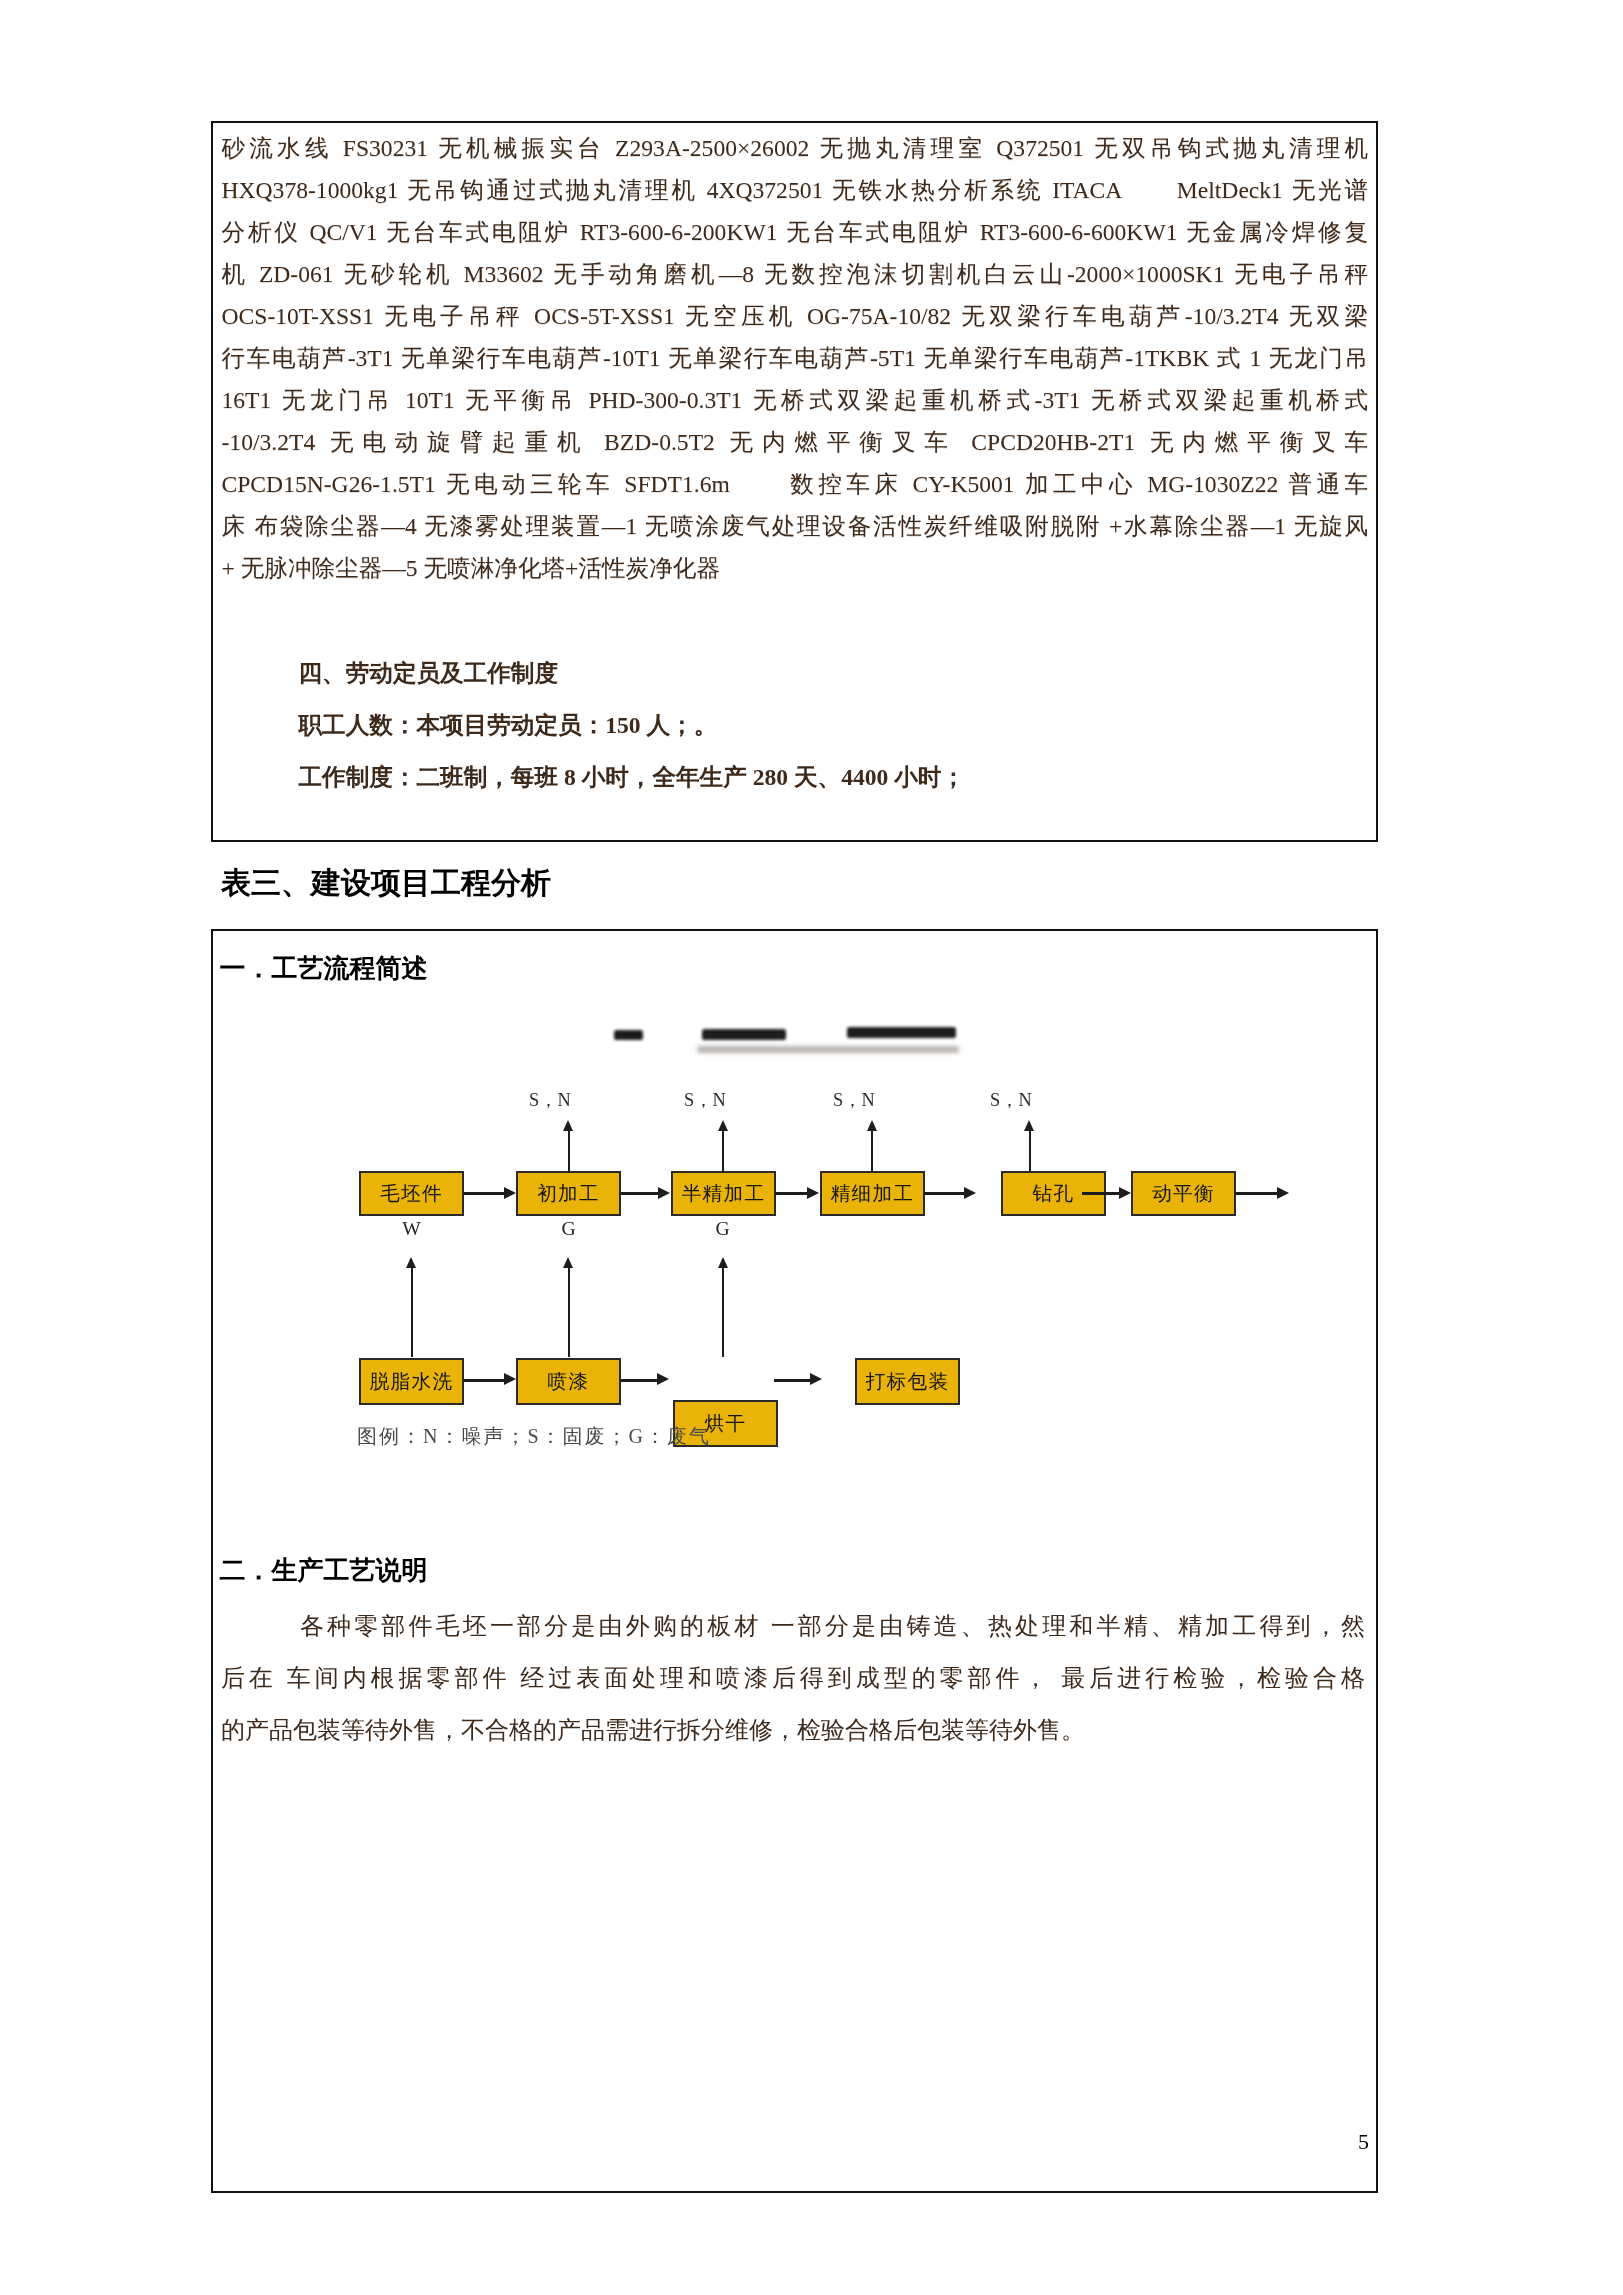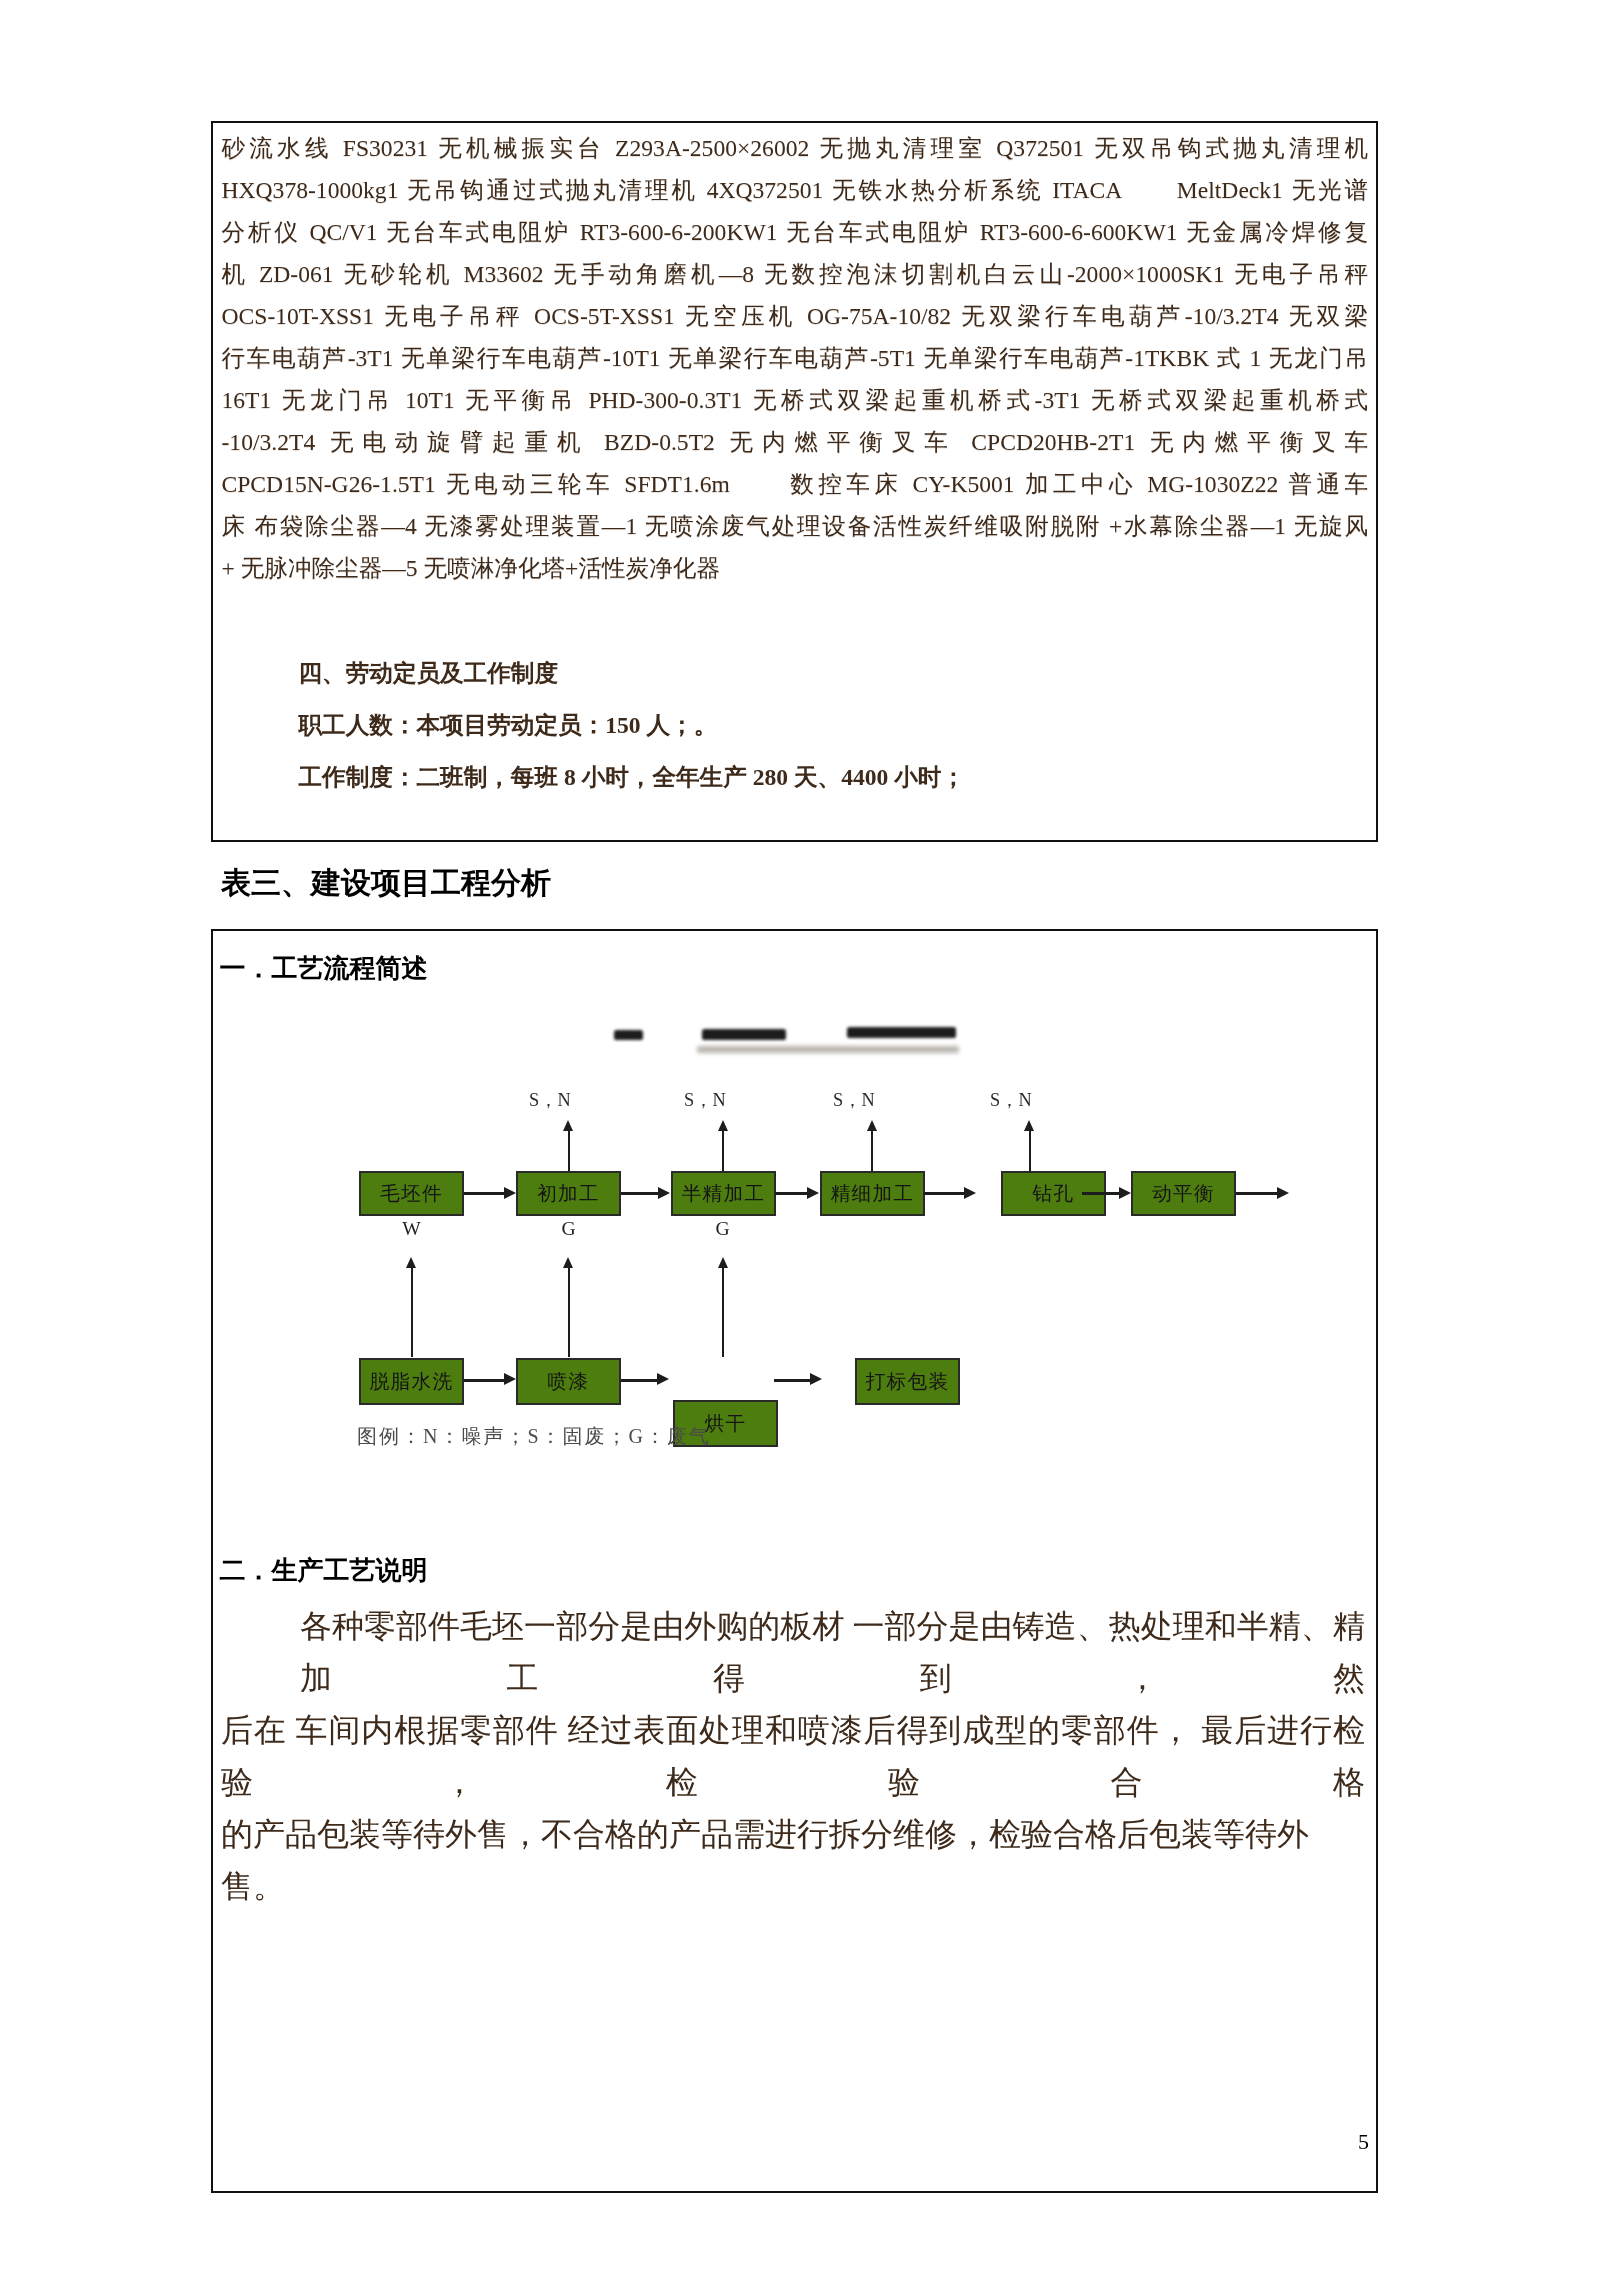--- a/index.html
+++ b/index.html
@@ -20,41 +20,41 @@
   
   .t3-heading{position:absolute;left:221px;top:863px;font-family:"Liberation Sans","DejaVu Sans",sans-serif;
               font-weight:bold;font-size:30px;color:#000;}
   
   .sec-title{position:absolute;left:6.5px;font-family:"Liberation Sans","DejaVu Sans",sans-serif;
              font-weight:bold;font-size:26px;color:#000;}
   .sec1{top:19.6px;}
   .sec2{top:622px;}
   
   .flowchart{position:absolute;left:0;top:0;width:1165px;height:576px;filter:blur(0.4px);color:#151515;}
-  .fc-box{position:absolute;box-sizing:border-box;border:2px solid #2a2a2a;background:#4d7c0f;
+  .fc-box{position:absolute;box-sizing:border-box;border:2px solid #2a2a2a;background:#eab308;
           display:flex;align-items:center;justify-content:center;font-size:19.6px;letter-spacing:1.3px;
           color:#141414;}
   .r1{top:240px;height:45px;width:105px;}
   .r2{top:427px;height:47px;width:105px;}
   .hline{position:absolute;height:2.6px;background:#1d1d1d;top:261px;}
   .hline2{top:448px;}
   .tri-right{position:absolute;width:0;height:0;border-top:6.5px solid transparent;
              border-bottom:6.5px solid transparent;border-left:12.4px solid #1d1d1d;top:256px;}
   .tri-right2{top:442px;}
   .vline{position:absolute;width:2px;background:#1d1d1d;}
   .tri-up{position:absolute;width:0;height:0;border-left:5.2px solid transparent;
           border-right:5.2px solid transparent;border-bottom:11px solid #1d1d1d;}
   .sn-label{position:absolute;top:156px;width:79px;text-align:left;font-size:18.3px;color:#2a2a2a;}
   .wg-label{position:absolute;top:287px;width:39px;text-align:center;font-size:19.6px;color:#222;}
   .legend{position:absolute;left:144px;top:492px;font-size:20px;color:#4a4a4a;letter-spacing:2px;}
   .smudge{position:absolute;background:#1c1c1c;border-radius:2.6px;filter:blur(1.6px);}
   .smudge-soft{position:absolute;background:#b9b4ae;border-radius:2.6px;filter:blur(2.3px);}
   
   .para{position:absolute;left:7.9px;top:669px;width:1144px;}
-  .para div{font-size:32px;line-height:52px;}
+  .para div{font-size:24px;line-height:52px;}
   .para .indent{padding-left:79px;}
   
   .page-num{position:absolute;left:1358px;top:2129px;font-size:22px;color:#000;}
 </style>
 </head>
 <body>
 
 <div class="page">
 
   <div class="box1">

